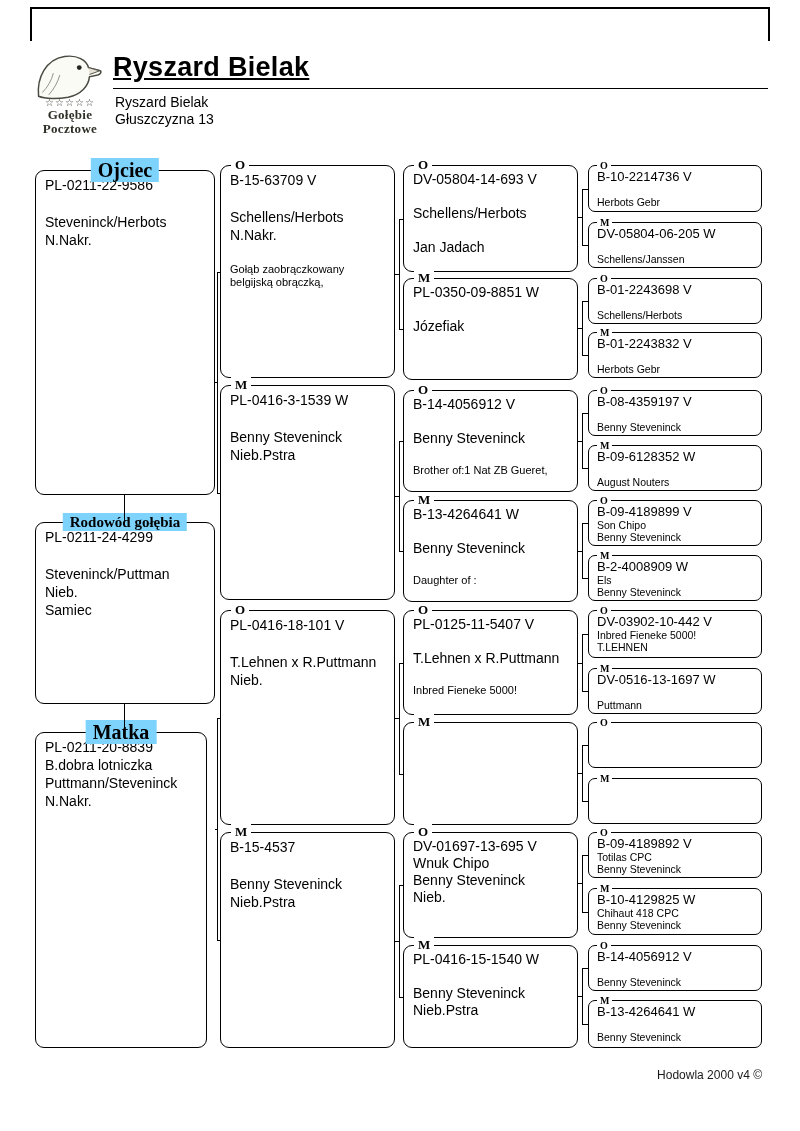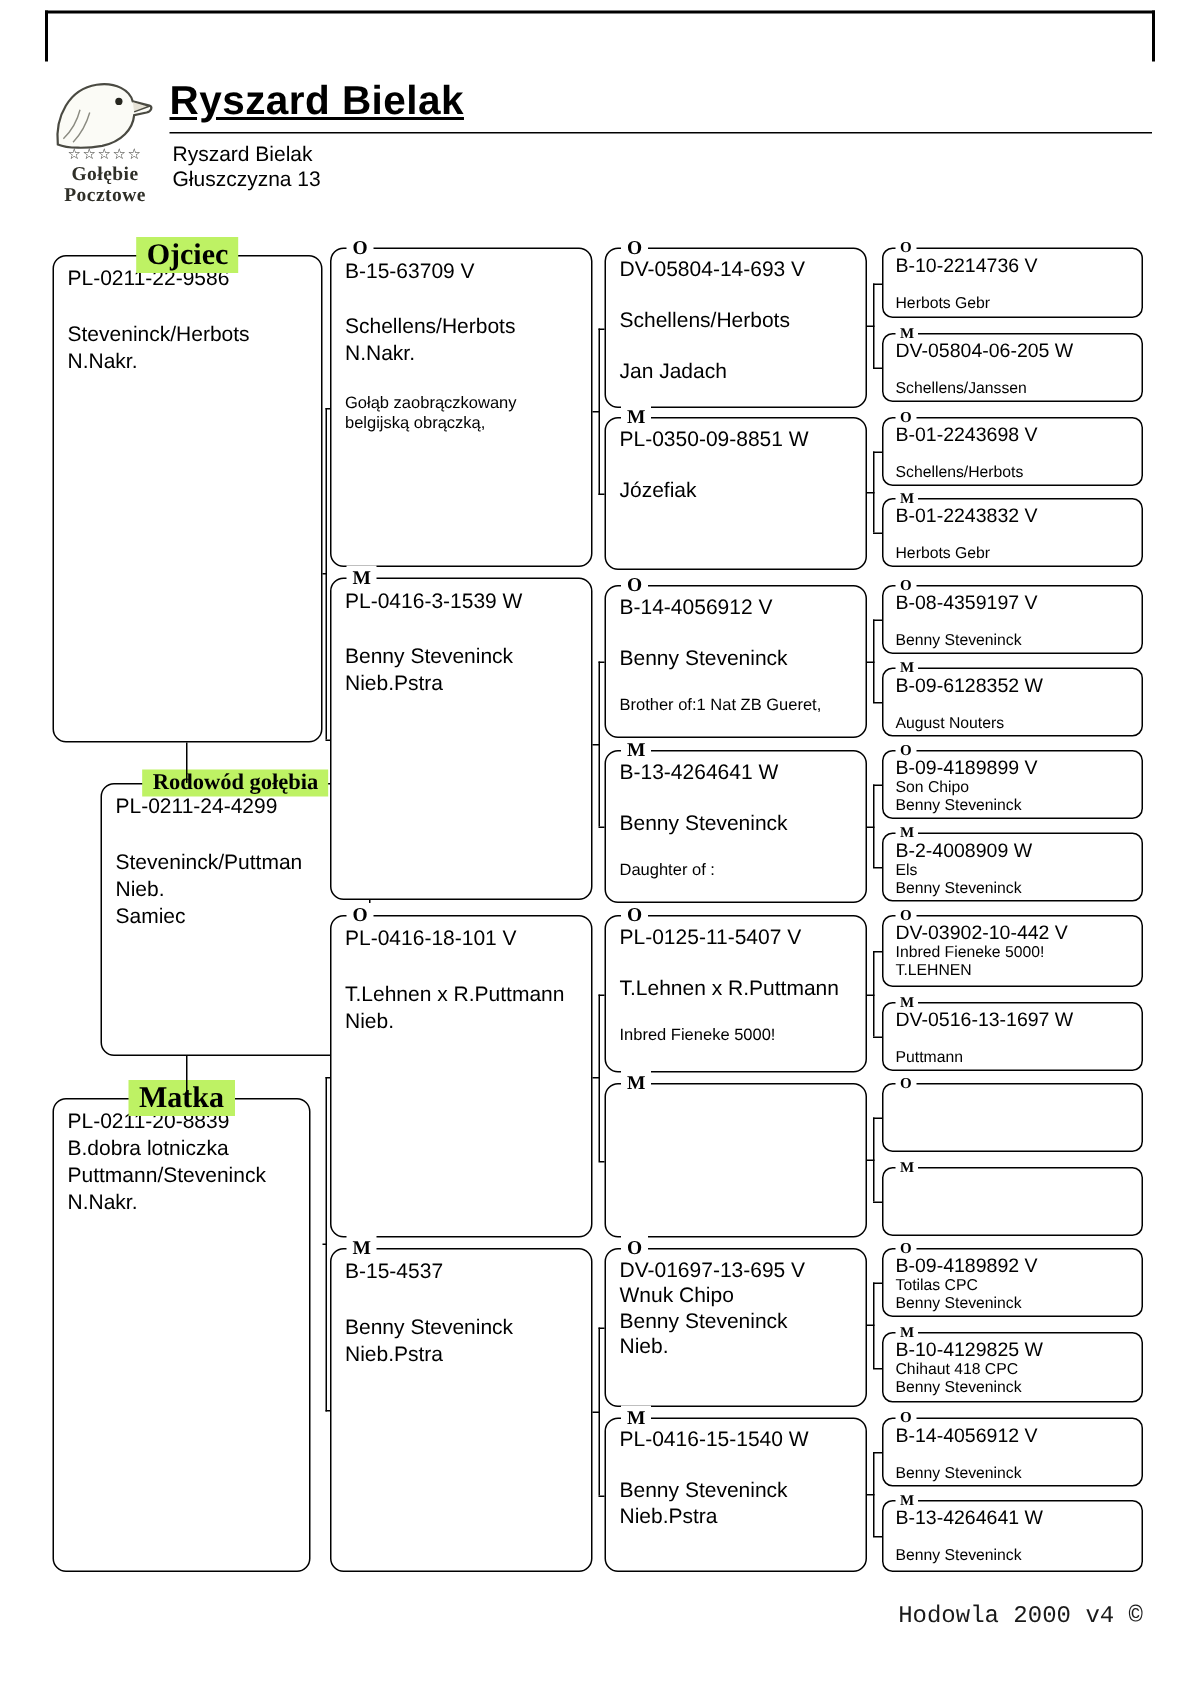--- a/index.html
+++ b/index.html
@@ -30,25 +30,25 @@
   .c3 .line { font-size:14px; line-height:17px; }
   .c3 .line.gap { margin-top:17px; }
   .c4 { padding:3px 8px; border-radius:7px; }
   .c4 .line { font-size:13px; line-height:15px; }
   .c4 .line.small { font-size:10.5px; line-height:12px; }
   .c4 .line.gap { margin-top:12px; }
 
   .sex-label { position:absolute; top:-9px; left:10px; background:#fff; padding:0 4px;
     font-family:"Liberation Serif", serif; font-weight:bold; font-size:13px; line-height:16px; }
   .c4 .sex-label { font-size:10px; line-height:13px; top:-7px; left:8px; padding:0 3px; }
-  .box-title { position:absolute; top:-13px; left:50%; transform:translateX(-50%); background:#bef264;
+  .box-title { position:absolute; top:-13px; left:50%; transform:translateX(-50%); background:#7dd3fc;
     padding:0 7px; font-family:"Liberation Serif", serif; font-weight:bold; font-size:20px; line-height:24px; white-space:nowrap; }
   .box-title.title-small { font-size:15px; line-height:18px; top:-10px; }
 
-  .footer { position:absolute; top:1068px; right:38px; font-size:16px; color:#1a1a1a;font-family:Liberation Mono, monospace; }
+  .footer { position:absolute; top:1068px; right:38px; font-size:12px; color:#1a1a1a; }
 </style>
 </head>
 <body>
 
 <div class="page">
 
   <div class="cline frame-top"></div>
   <div class="cline frame-ltick"></div>
   <div class="cline frame-rtick"></div>
 
@@ -69,21 +69,21 @@
   <div class="owner1">Ryszard Bielak</div>
   <div class="owner2">Głuszczyzna 13</div>
 
   <div id="pedigree">
       <div class="box c1" style="left: 35px; top: 170px; width: 180px; height: 325px;">
         <div class="box-title">Ojciec</div>
         <div class="line">PL-0211-22-9586</div>
         <div class="line gap">Steveninck/Herbots</div>
         <div class="line">N.Nakr.</div>
       </div>
-      <div class="box c1" style="left: 35px; top: 522px; width: 180px; height: 182px; margin-left: 32px;">
+      <div class="box c1" style="left: 35px; top: 522px; width: 180px; height: 182px;">
         <div class="box-title title-small">Rodowód gołębia</div>
         <div class="line">PL-0211-24-4299</div>
         <div class="line gap">Steveninck/Puttman</div>
         <div class="line">Nieb.</div>
         <div class="line">Samiec</div>
       </div>
       <div class="box c1" style="left: 35px; top: 732px; width: 172px; height: 316px;">
         <div class="box-title">Matka</div>
         <div class="line">PL-0211-20-8839</div>
         <div class="line">B.dobra lotniczka</div>

